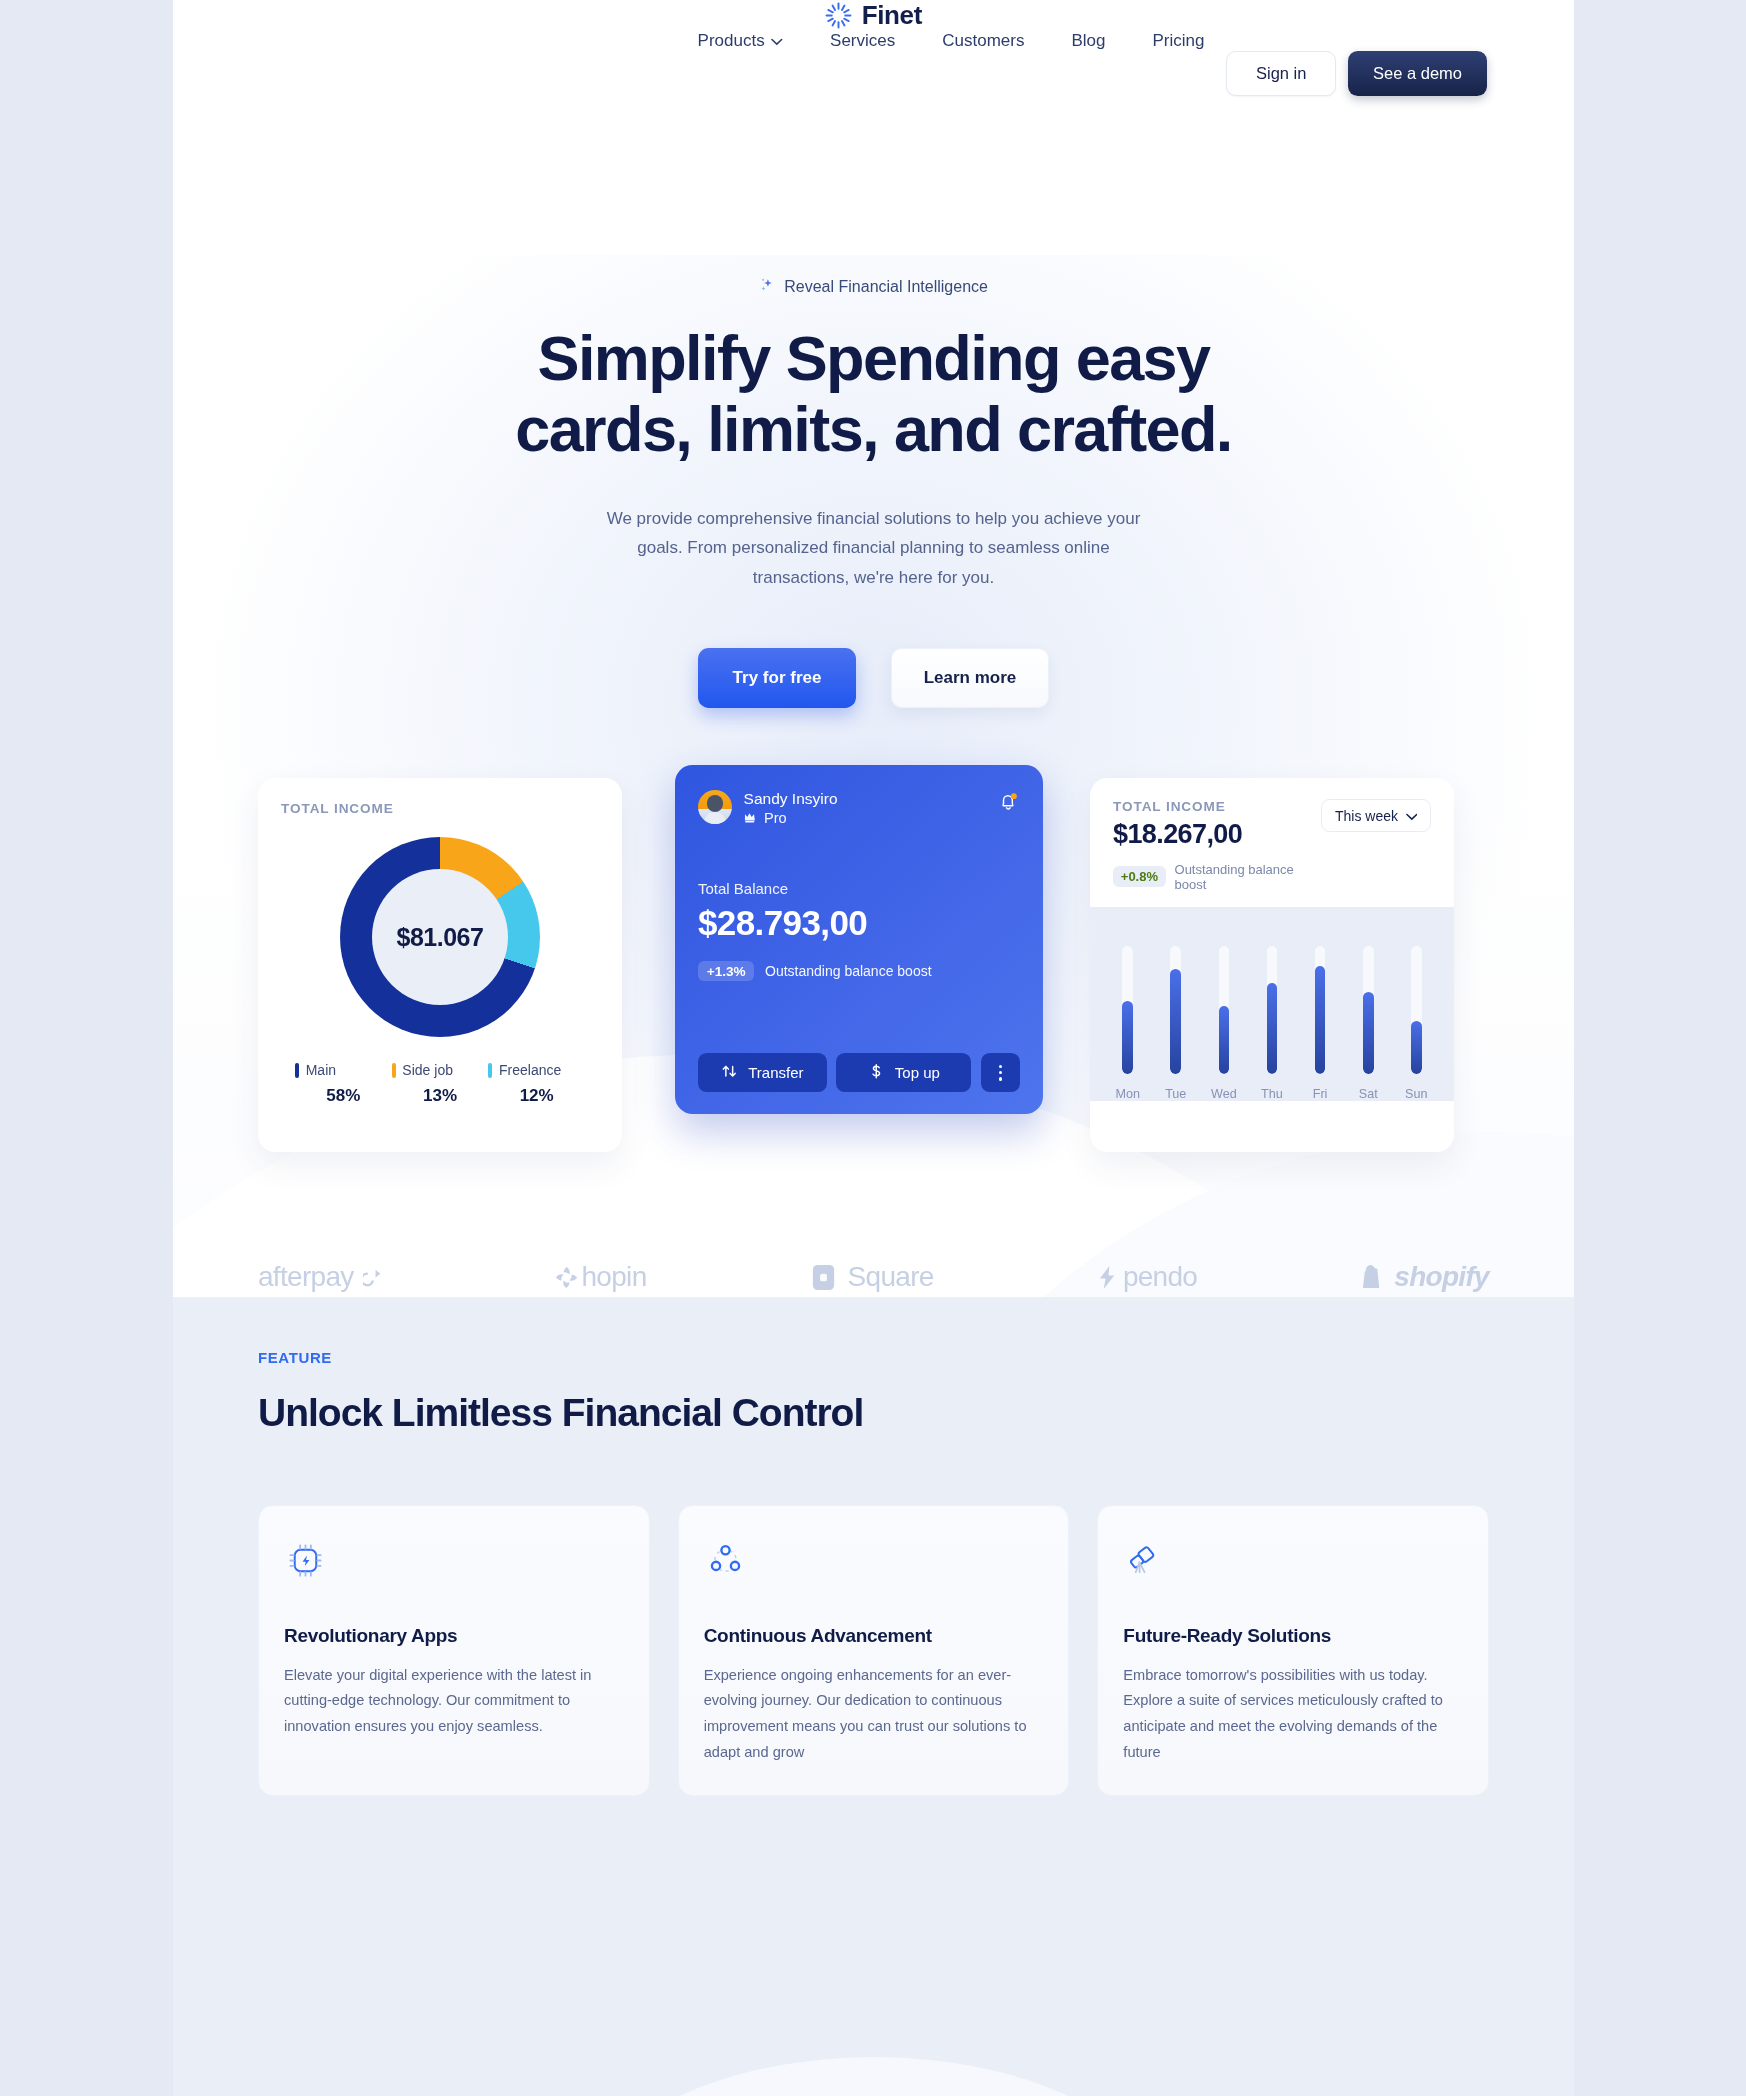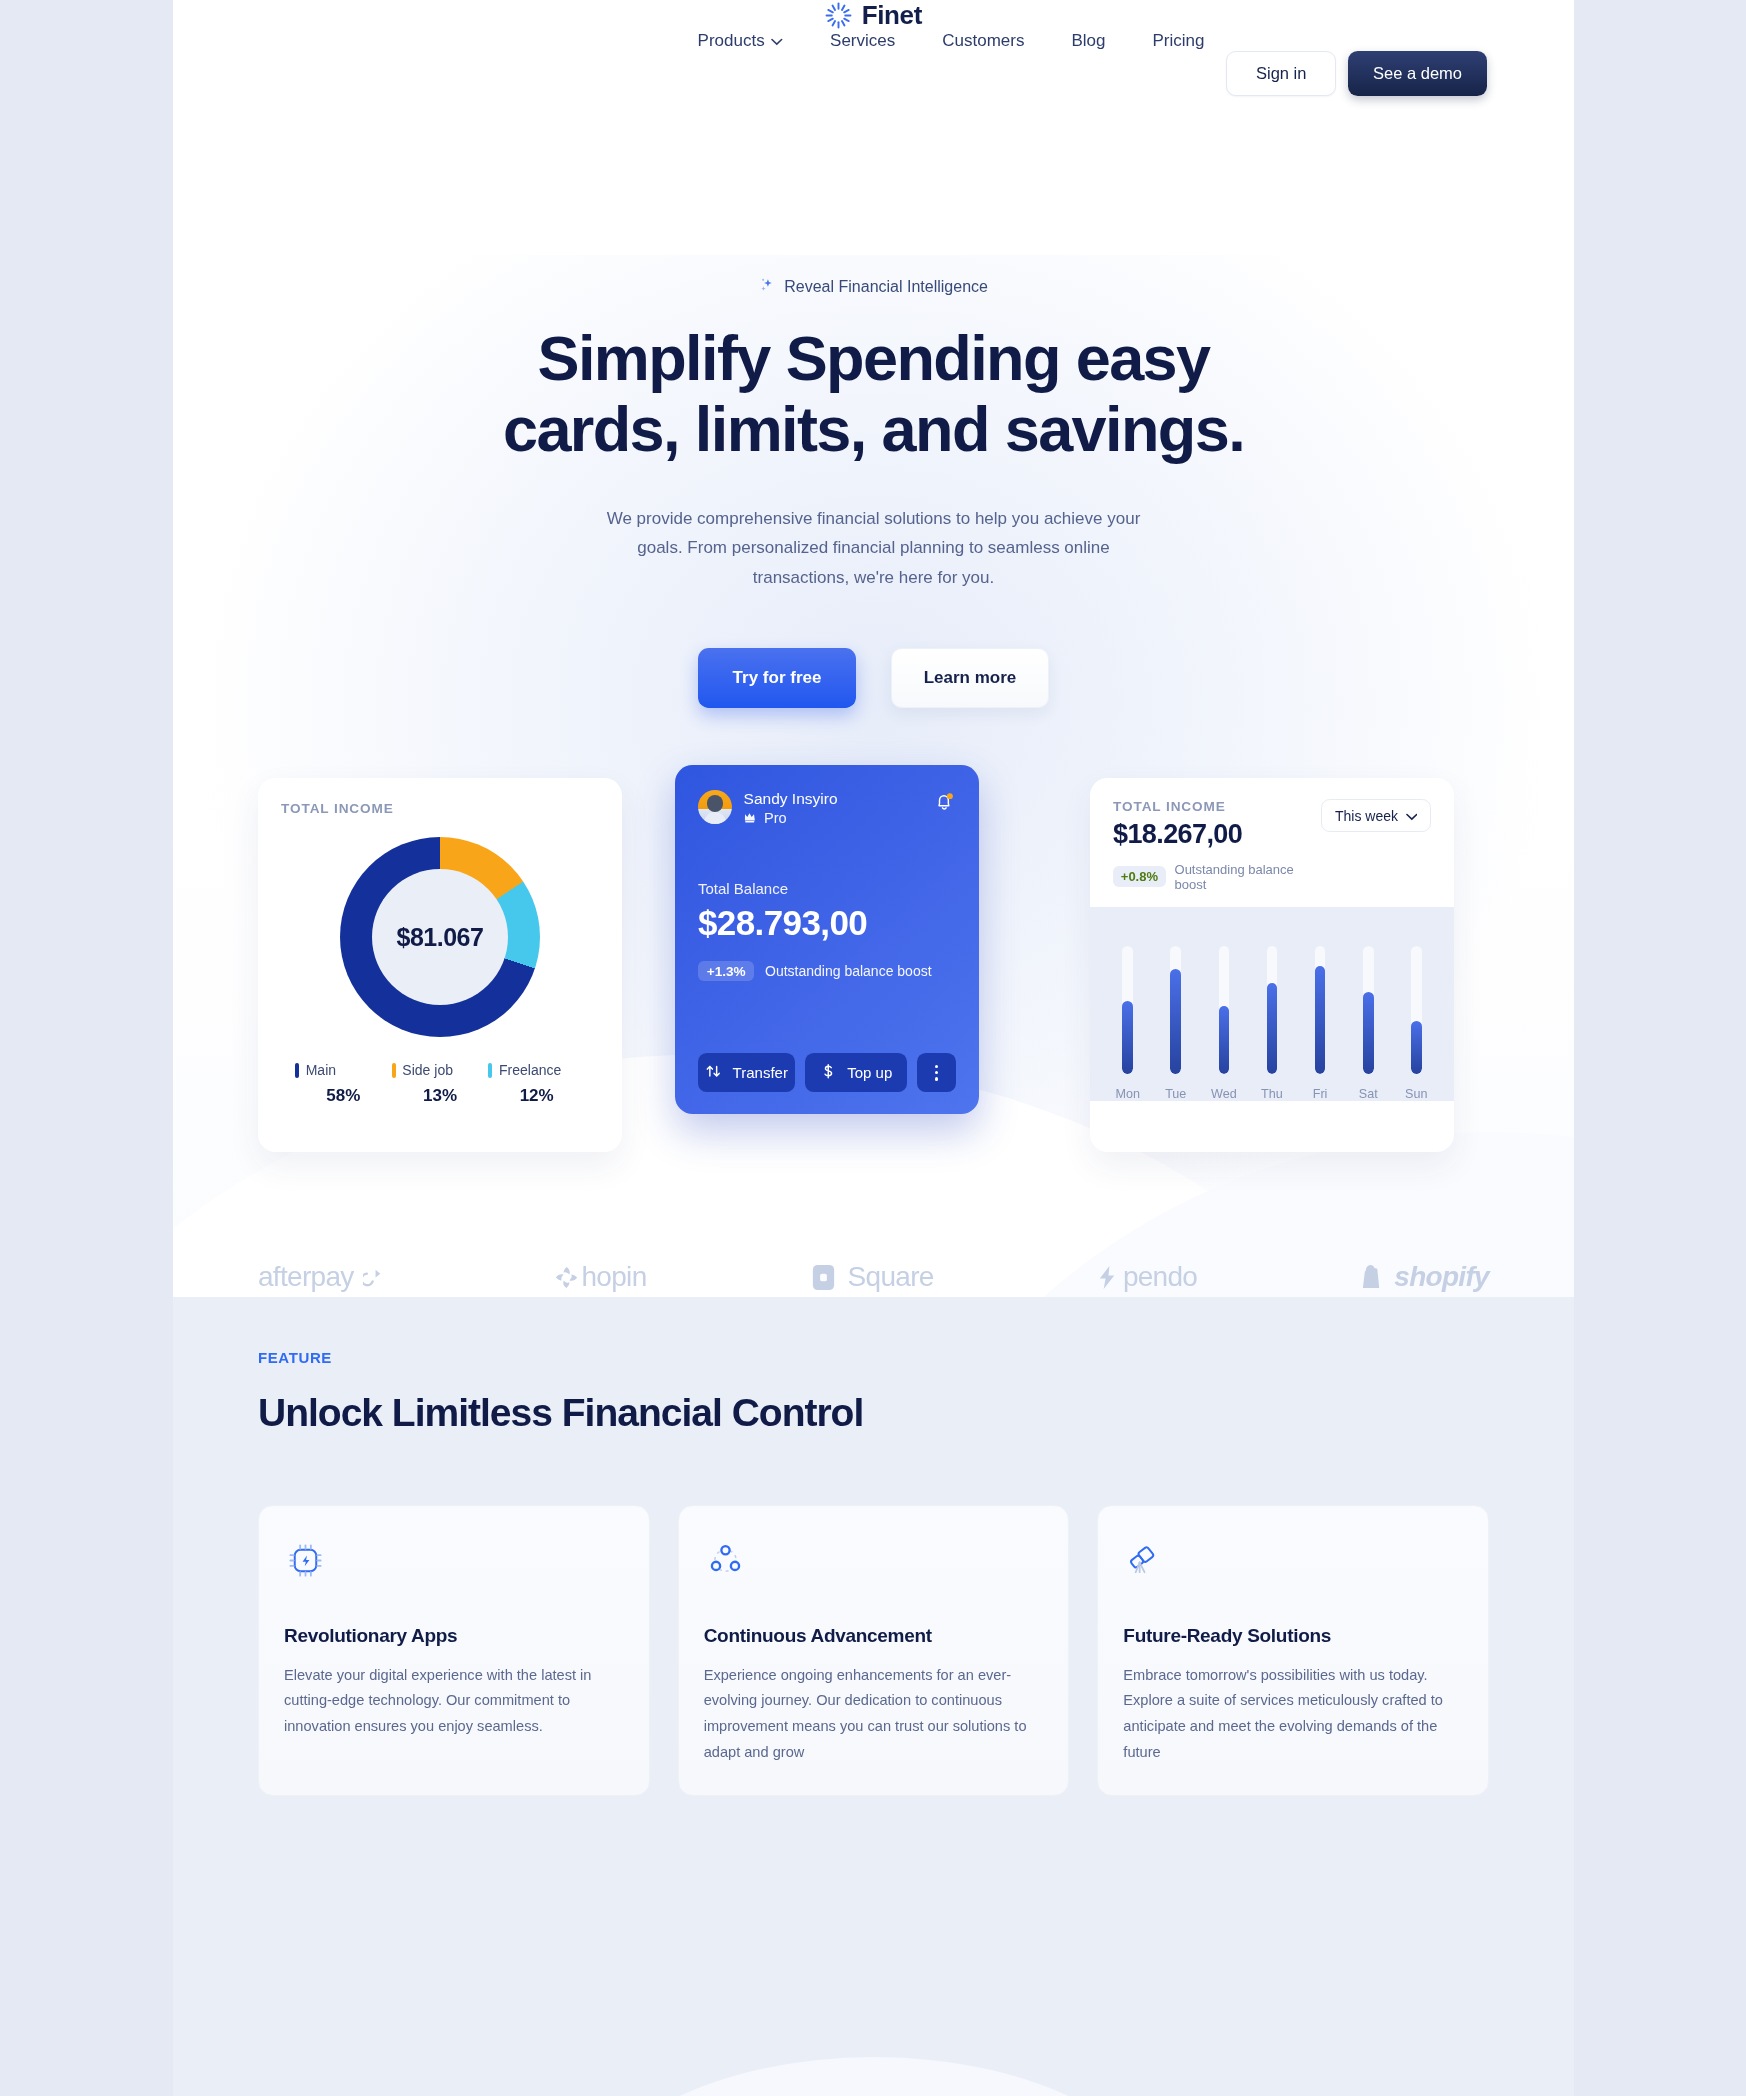--- a/index.html
+++ b/index.html
@@ -118,21 +118,21 @@
   .donut-value { font-size: 25px; font-weight: 700; color: #101c47; letter-spacing: -0.5px; }
   .legend { display: flex; padding: 0 37px; margin-top: 25px; }
   .legend-item { flex: 1; }
   .legend-top { display: flex; align-items: center; gap: 6.8px; }
   .legend-bar { width: 3.9px; height: 15.5px; border-radius: 1.9px; }
   .legend-name { font-size: 14px; color: #3c4a73; }
   .legend-pct { font-size: 17px; font-weight: 700; color: #101c47; margin-top: 7.8px; }
 
   
   .card-balance {
-    left: 502px; top: -13.6px; width: 304px; height: 349px;
+    left: 502px; top: -13.6px; width: 368px; height: 349px;
     background: linear-gradient(138deg,#2f56e0 0%,#3f63e6 45%,#4e74ee 100%);
     box-shadow: 0 17.5px 39px rgba(40,70,190,.28);
     padding: 25px 23px 21.3px;
     color: #fff; display: flex; flex-direction: column;
   }
   .bal-top { display: flex; align-items: flex-start; }
   .avatar {
     width: 34px; height: 34px; border-radius: 50%;
     background: linear-gradient(180deg,#f7a81b 0%,#f39c0d 55%,#dfe7f5 56%, #c9d4ea 100%);
     position: relative; overflow: hidden; flex: none;
@@ -307,21 +307,21 @@
             <path d="M9.2 2.2l1.05 2.85L13.1 6.1l-2.85 1.05L9.2 10 8.15 7.15 5.3 6.1l2.85-1.05z" fill="#4a74f0"></path>
             <path d="M4.6 9.6l.62 1.68 1.68.62-1.68.62-.62 1.68-.62-1.68-1.68-.62 1.68-.62z" fill="#9db6f7"></path>
             <path d="M4.2 1.6l.38 1.02 1.02.38-1.02.38L4.2 4.4l-.38-1.02L2.8 3l1.02-.38z" fill="#6f93f3"></path>
           </svg>
         </span>
         <span>Reveal Financial Intelligence</span>
       </div>
 
       <h1 class="h1">
         <span>Simplify Spending easy</span><br>
-        <span>cards, limits, and savings.</span>
+        <span>cards, limits, and crafted.</span>
       </h1>
 
       <p class="hero-sub">We provide comprehensive financial solutions to help you achieve your goals. From personalized financial planning to seamless online transactions, we're here for you.</p>
 
       <div class="cta-row">
         <div class="btn-primary">Try for free</div>
         <div class="btn-secondary">Learn more</div>
       </div>
 
       

